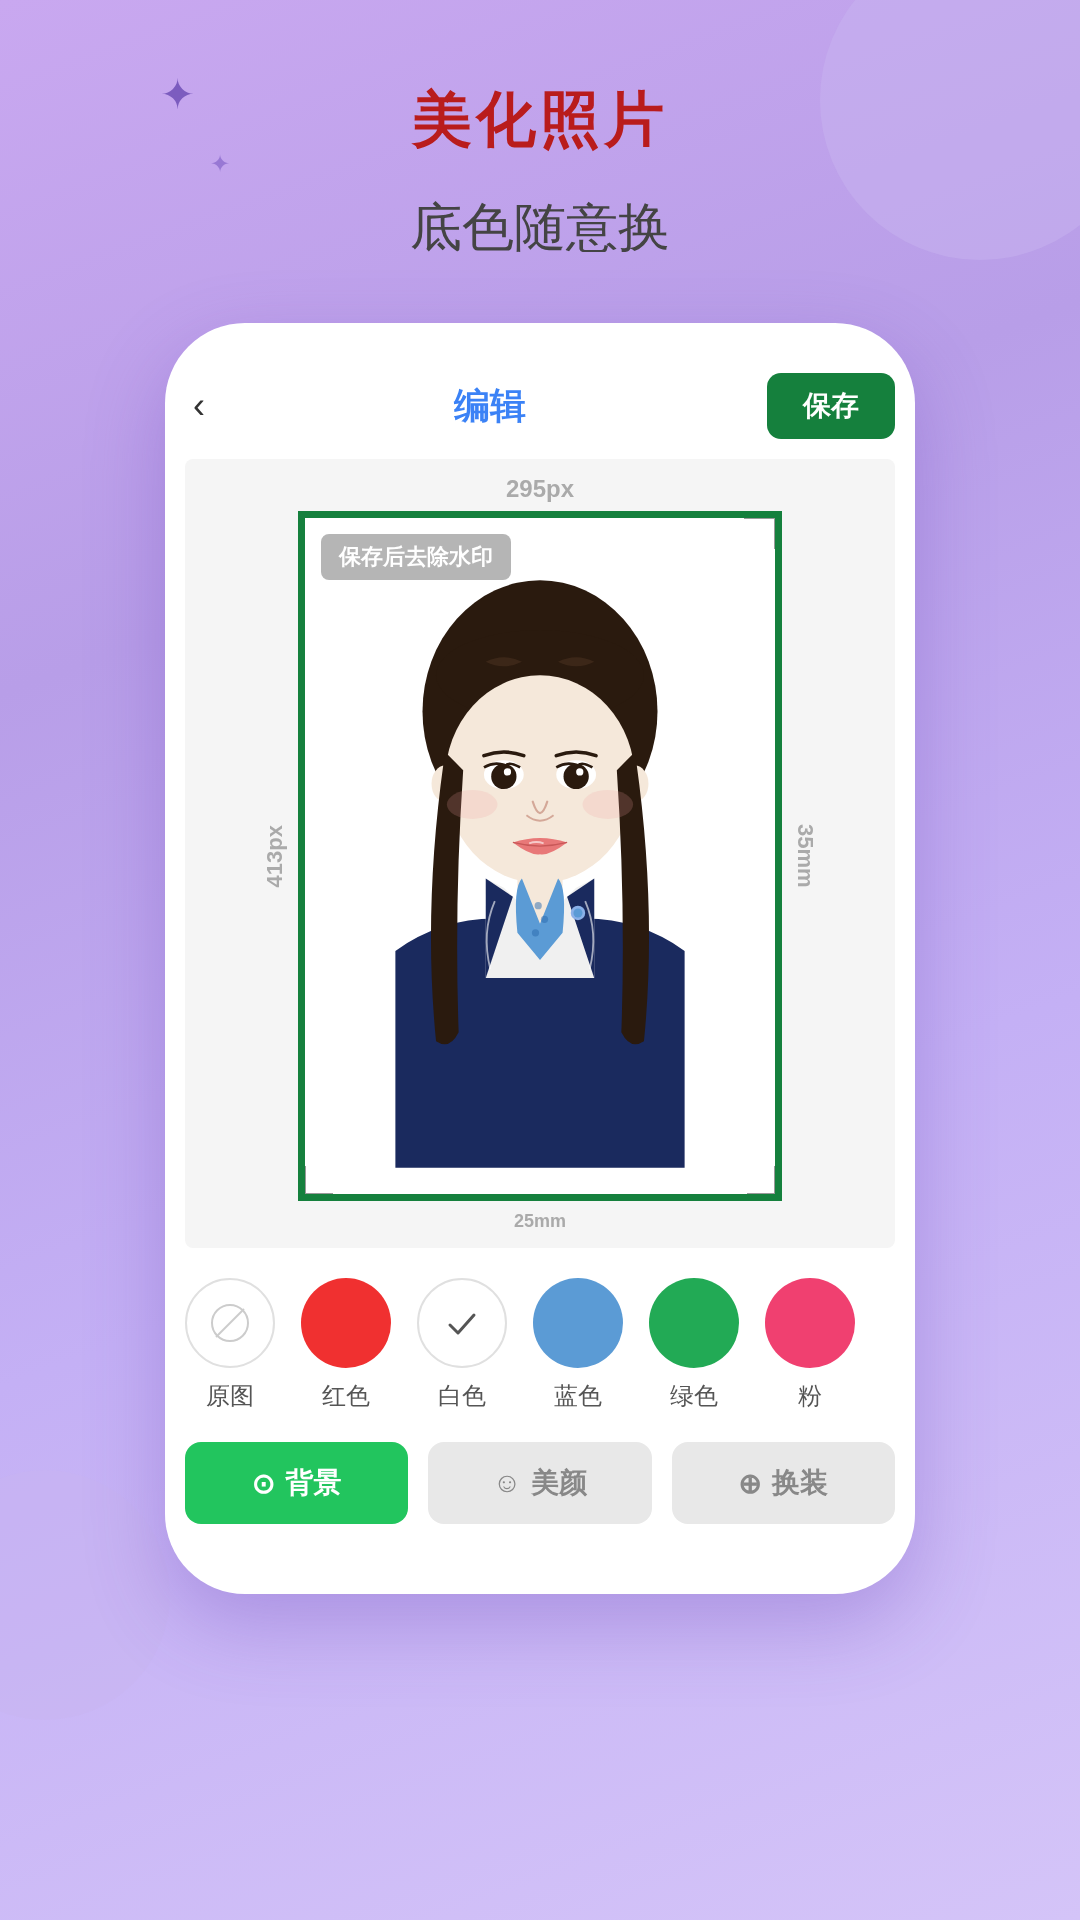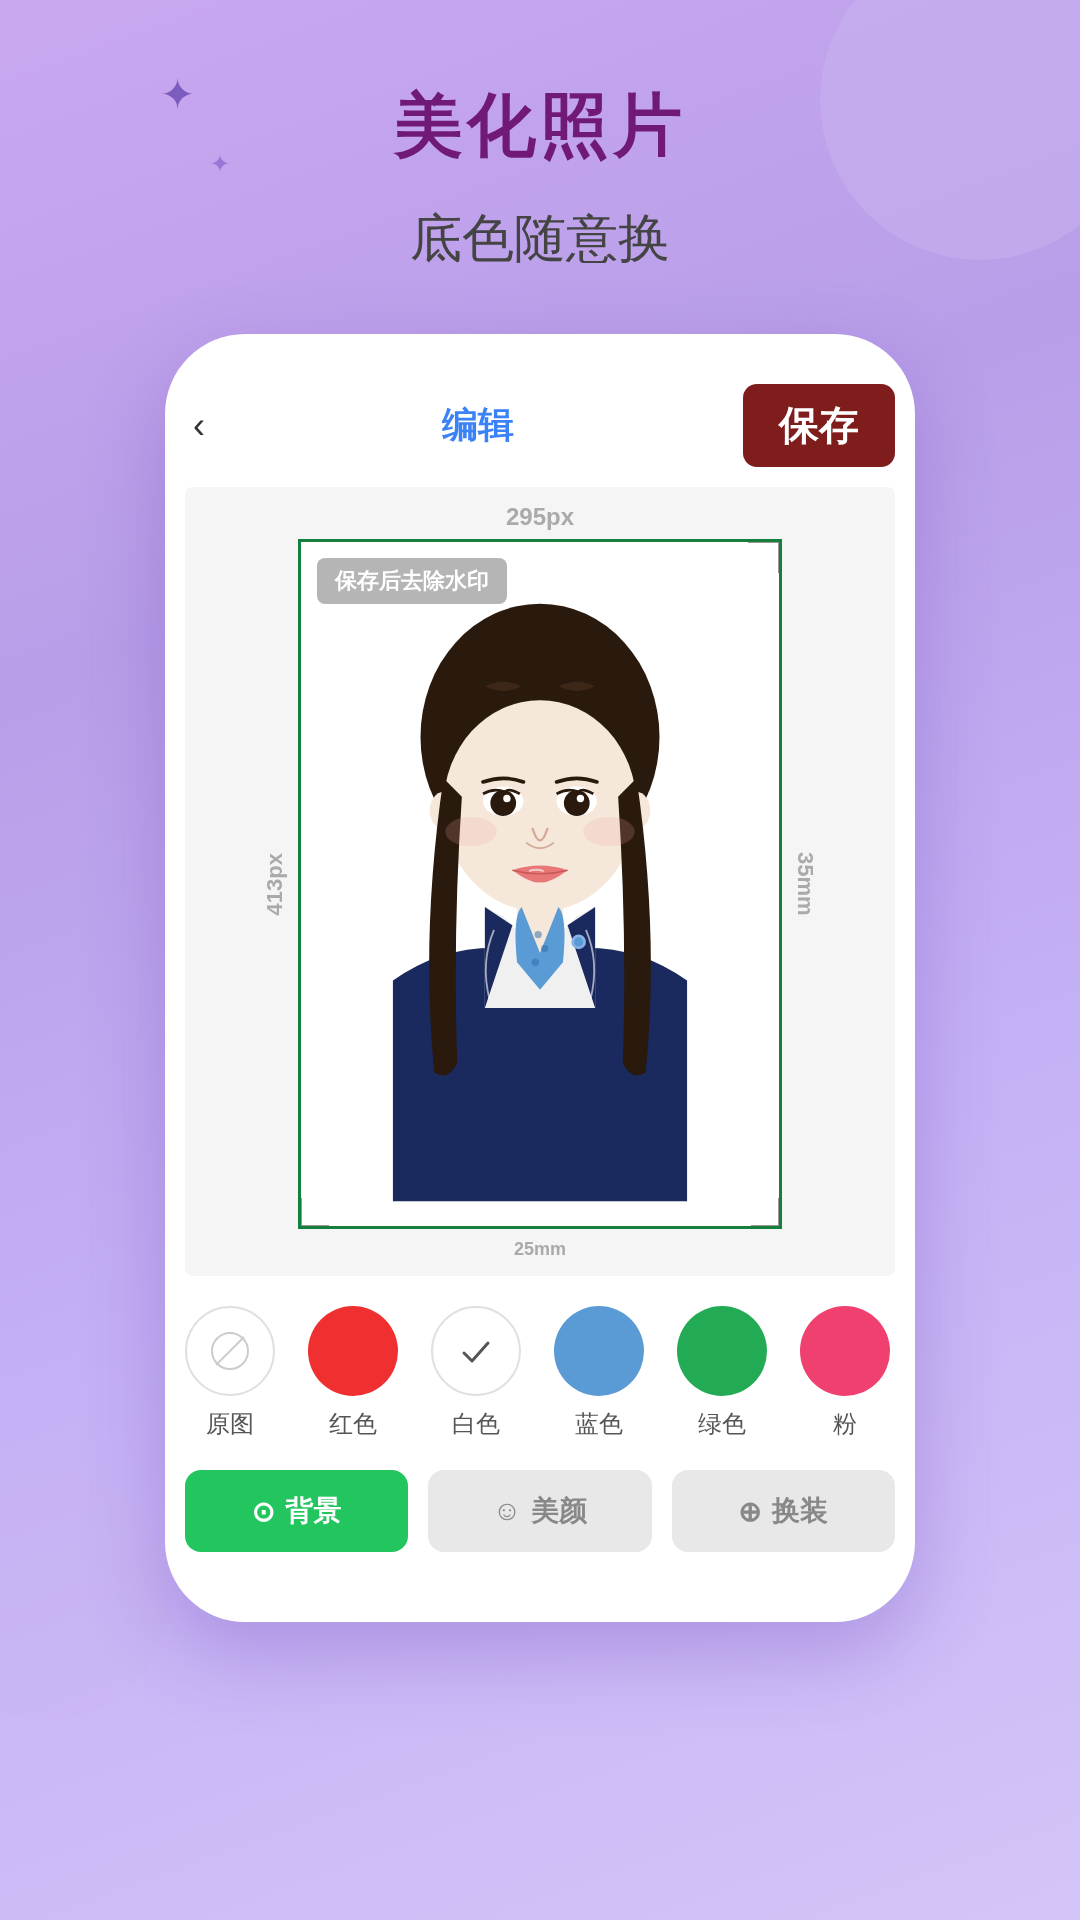--- a/index.html
+++ b/index.html
@@ -50,23 +50,23 @@
     }
     .sparkle-left-small {
       position: absolute;
       left: 210px;
       top: 150px;
       color: #9878d4;
       font-size: 24px;
     }
 
     .title-main {
-      font-size: 69px;
+      font-size: 60px;
       font-weight: 900;
-      color: #701a75;
+      color: #b91c1c;
       letter-spacing: 4px;
     }
 
     .title-sub {
       font-size: 52px;
       font-weight: 400;
       color: #444;
       margin-top: 32px;
     }
 
@@ -103,26 +103,26 @@
       padding: 8px;
     }
 
     .page-title {
       font-size: 36px;
       font-weight: 600;
       color: #3b82f6;
     }
 
     .save-btn {
-      background: #7f1d1d;
+      background: #15803d;
       color: white;
       border: none;
       border-radius: 14px;
       padding: 14px 36px;
-      font-size: 40px;
+      font-size: 28px;
       font-weight: 600;
       cursor: pointer;
     }
 
     
     .photo-container {
       position: relative;
       margin: 0 20px;
       background: #f5f5f5;
       border-radius: 8px;
@@ -155,21 +155,21 @@
       color: #aaa;
       font-size: 22px;
       writing-mode: vertical-rl;
       padding: 0 10px;
     }
 
     .photo-frame {
       position: relative;
       width: 484px;
       height: 690px;
-      border: 3px solid #15803d;
+      border: 7px solid #15803d;
       overflow: hidden;
       background: white;
     }
 
     
     .photo-frame::before {
       content: '';
       position: absolute;
       top: -2px; left: -2px;
       width: 30px; height: 30px;
@@ -242,21 +242,21 @@
       padding: 10px 0 16px;
     }
 
     
     .color-picker-section {
       padding: 30px 20px 10px;
     }
 
     .color-options {
       display: flex;
-      gap: 33px;
+      gap: 26px;
       align-items: center;
       overflow: hidden;
     }
 
     .color-option {
       display: flex;
       flex-direction: column;
       align-items: center;
       gap: 12px;
       cursor: pointer;

